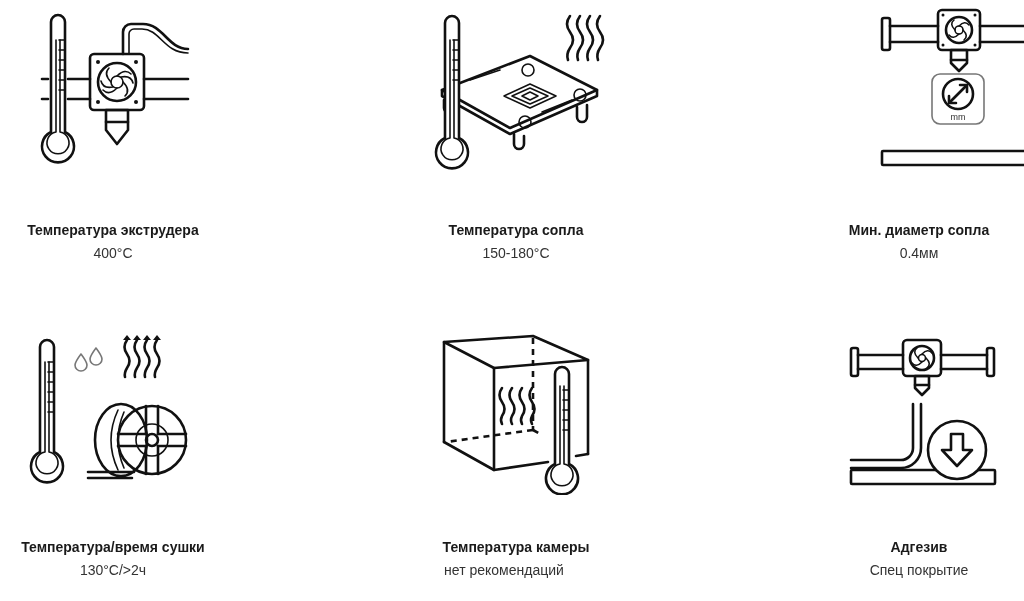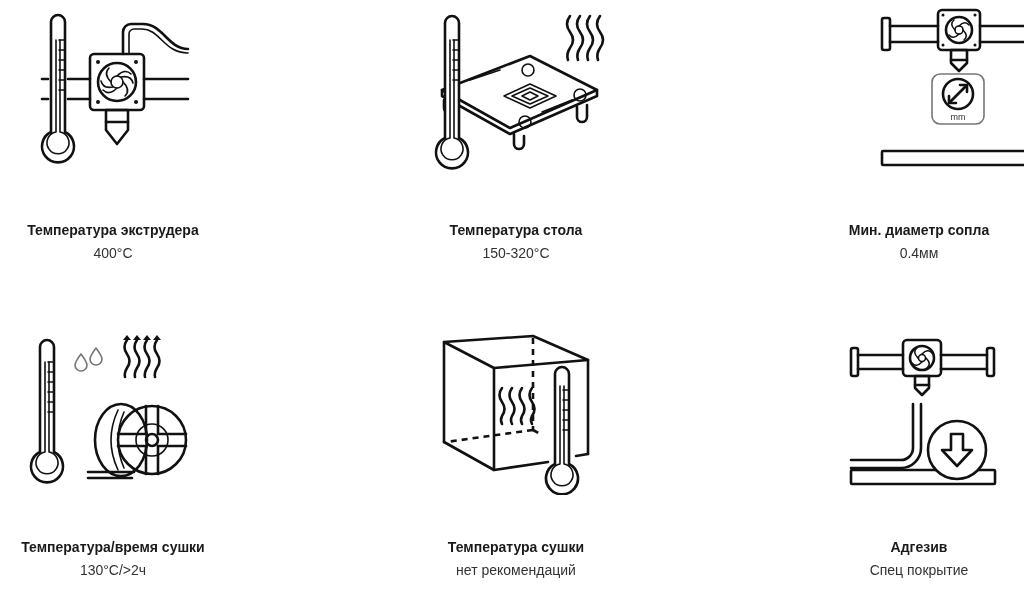--- a/index.html
+++ b/index.html
@@ -84,22 +84,22 @@
       <line class="t" x1="21" y1="52" x2="26" y2="52"></line>
       <line class="t" x1="21" y1="62" x2="26" y2="62"></line>
       <line class="t" x1="21" y1="72" x2="26" y2="72"></line>
 
       <path class="s" d="M138 8 q-6 8 0 16 q6 8 0 16 q-4 6 -2 12"></path>
       <path class="s" d="M148 8 q-6 8 0 16 q6 8 0 16 q-4 6 -2 12"></path>
       <path class="s" d="M158 8 q-6 8 0 16 q6 8 0 16 q-4 6 -2 12"></path>
       <path class="s" d="M168 8 q-6 8 0 16 q6 8 0 16 q-4 6 -2 12"></path>
     </svg>
   </div>
-  <div class="title" style="left:366px; top:222px;">Температура стола</div>
-  <div class="value" style="left:366px; top:245px;">150-320°C</div>
+  <div class="title" style="left:366px; top:222px;">Температура сопла</div>
+  <div class="value" style="left:366px; top:245px;">150-180°C</div>
 </div>
 
 <div>
   <div class="icon" style="left:876px; top:4px;">
     <svg width="170" height="170" viewBox="0 0 170 170">
 
       <rect class="s" x="6" y="14" width="8" height="32" rx="2"></rect>
       <rect class="s" x="152" y="14" width="8" height="32" rx="2"></rect>
       <line class="s" x1="14" y1="22" x2="62" y2="22"></line>
       <line class="s" x1="14" y1="38" x2="62" y2="38"></line>
@@ -195,22 +195,22 @@
 
       <path class="s" d="M117 44 a7 7 0 0 1 14 0 v90 a16 16 0 1 1 -14 0 z" style="fill:#fff"></path>
       <path class="t" d="M122 56 v78 a11 11 0 1 0 4 0 v-78"></path>
       <line class="t" x1="125" y1="60" x2="130" y2="60"></line>
       <line class="t" x1="125" y1="70" x2="130" y2="70"></line>
       <line class="t" x1="125" y1="80" x2="130" y2="80"></line>
       <line class="t" x1="125" y1="90" x2="130" y2="90"></line>
       <line class="t" x1="125" y1="100" x2="130" y2="100"></line>
     </svg>
   </div>
-  <div class="title" style="left:366px; top:539px;">Температура сушки</div>
-  <div class="value" style="left:366px; top:562px;">нет рекомендаций</div>
+  <div class="title" style="left:366px; top:539px;">Температура камеры</div>
+  <div class="value" style="left:354px; top:562px;">нет рекомендаций</div>
 </div>
 
 <div>
   <div class="icon" style="left:845px; top:334px;">
     <svg width="160" height="160" viewBox="0 0 160 160">
 
       <rect class="s" x="6" y="14" width="7" height="28" rx="2"></rect>
       <rect class="s" x="142" y="14" width="7" height="28" rx="2"></rect>
       <line class="s" x1="13" y1="21" x2="58" y2="21"></line>
       <line class="s" x1="13" y1="35" x2="58" y2="35"></line>

